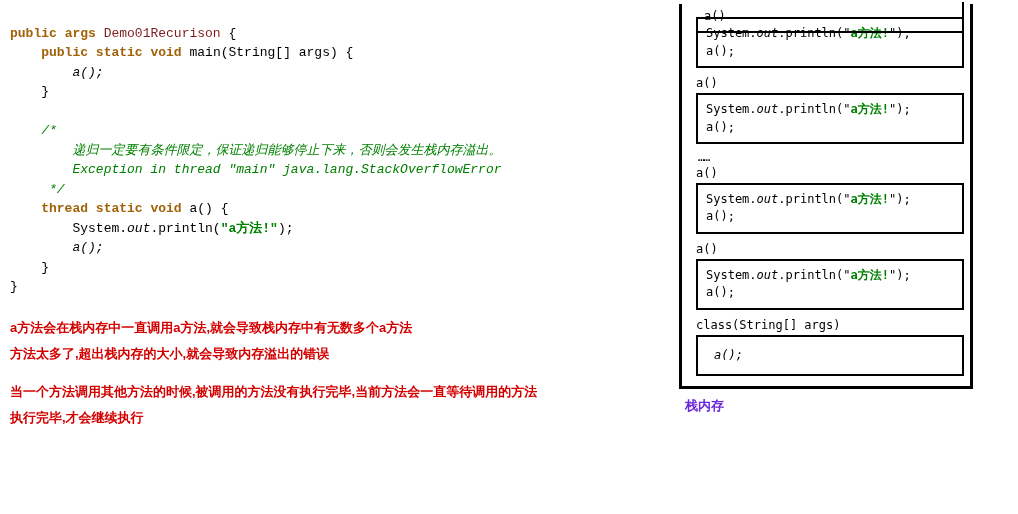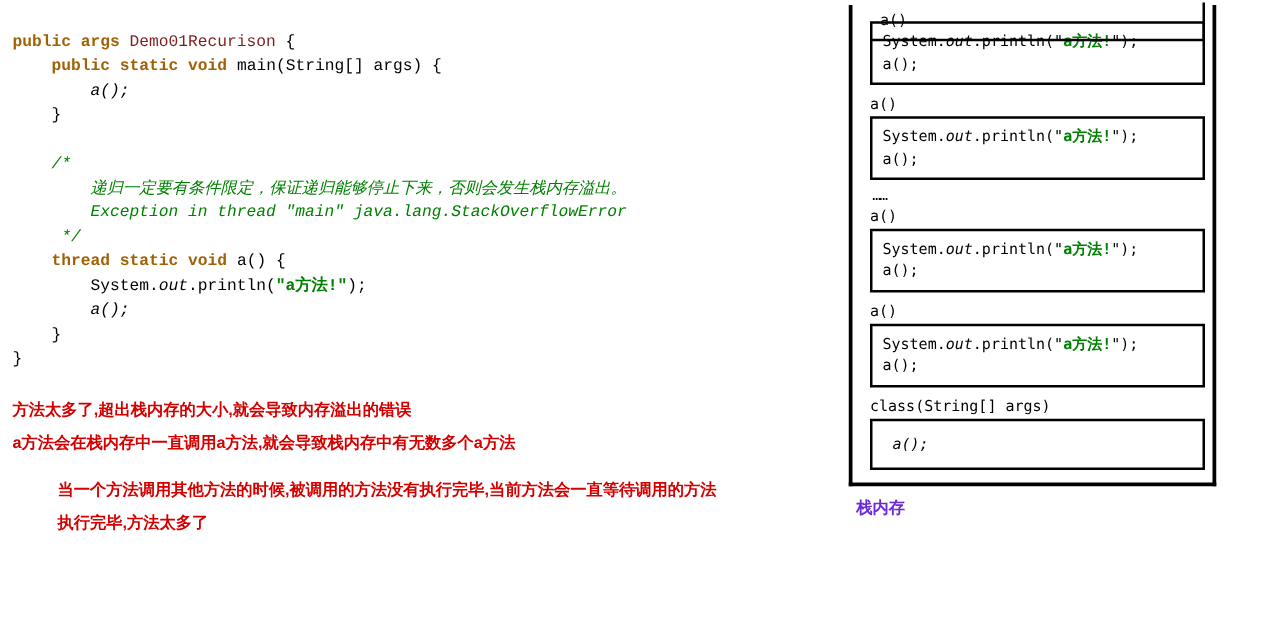--- a/index.html
+++ b/index.html
@@ -22,21 +22,21 @@
     .comment { color: #008000; font-style: italic; }
     .str { color: #008000; font-weight: bold; }
     .str-cn { color: #008000; font-weight: bold; }
     .ital { font-style: italic; }
     .sys { color: #000; }
     .out-kw { font-style: italic; }
     .plain { color: #000; }
 
     .notes { margin-top: 18px; line-height: 2; font-family: "Microsoft YaHei", sans-serif; }
     .note-red { color: #d40000; font-size: 13px; font-weight: bold; }
-    .note-indent { margin-left: 36px; }
+    .note-indent { }
 
     .stack-outer {
       border: 3px solid #000;
       border-top: none;
       width: 294px;
       padding: 0 6px 10px 6px;
       position: relative;
     }
     .frame {
       margin-top: 8px;
@@ -93,25 +93,25 @@
         <span class="comment">递归一定要有条件限定，保证递归能够停止下来，否则会发生栈内存溢出。</span>
         <span class="comment">Exception in thread "main" java.lang.StackOverflowError</span>
     <span class="comment"> */</span>
     <span class="kw">thread</span> <span class="kw">static</span> <span class="kw">void</span> <span class="plain">a</span><span class="plain">() {</span>
         <span class="sys">System.</span><span class="out-kw">out</span><span class="plain">.println(</span><span class="str">"</span><span class="str-cn">a方法!</span><span class="str">"</span><span class="plain">);</span>
         <span class="ital plain">a();</span>
     <span class="plain">}</span>
 <span class="plain">}</span></div>
 
     <div class="notes">
+      <div class="note-red">a方法会在栈内存中一直调用a方法,就会导致栈内存中有无数多个a方法</div>
       <div class="note-red">方法太多了,超出栈内存的大小,就会导致内存溢出的错误</div>
-      <div class="note-red">a方法会在栈内存中一直调用a方法,就会导致栈内存中有无数多个a方法</div>
       <div style="height:12px"></div>
       <div class="note-red note-indent">当一个方法调用其他方法的时候,被调用的方法没有执行完毕,当前方法会一直等待调用的方法</div>
-      <div class="note-red note-indent">执行完毕,方法太多了</div>
+      <div class="note-red note-indent">执行完毕,才会继续执行</div>
     </div>
   </div>
 
   <div class="diagram-area">
     <div class="stack-outer">
 
       <div class="partial-call">
         <div class="frame-box" style="text-align:left;"><span>a()</span></div>
       </div>
 

